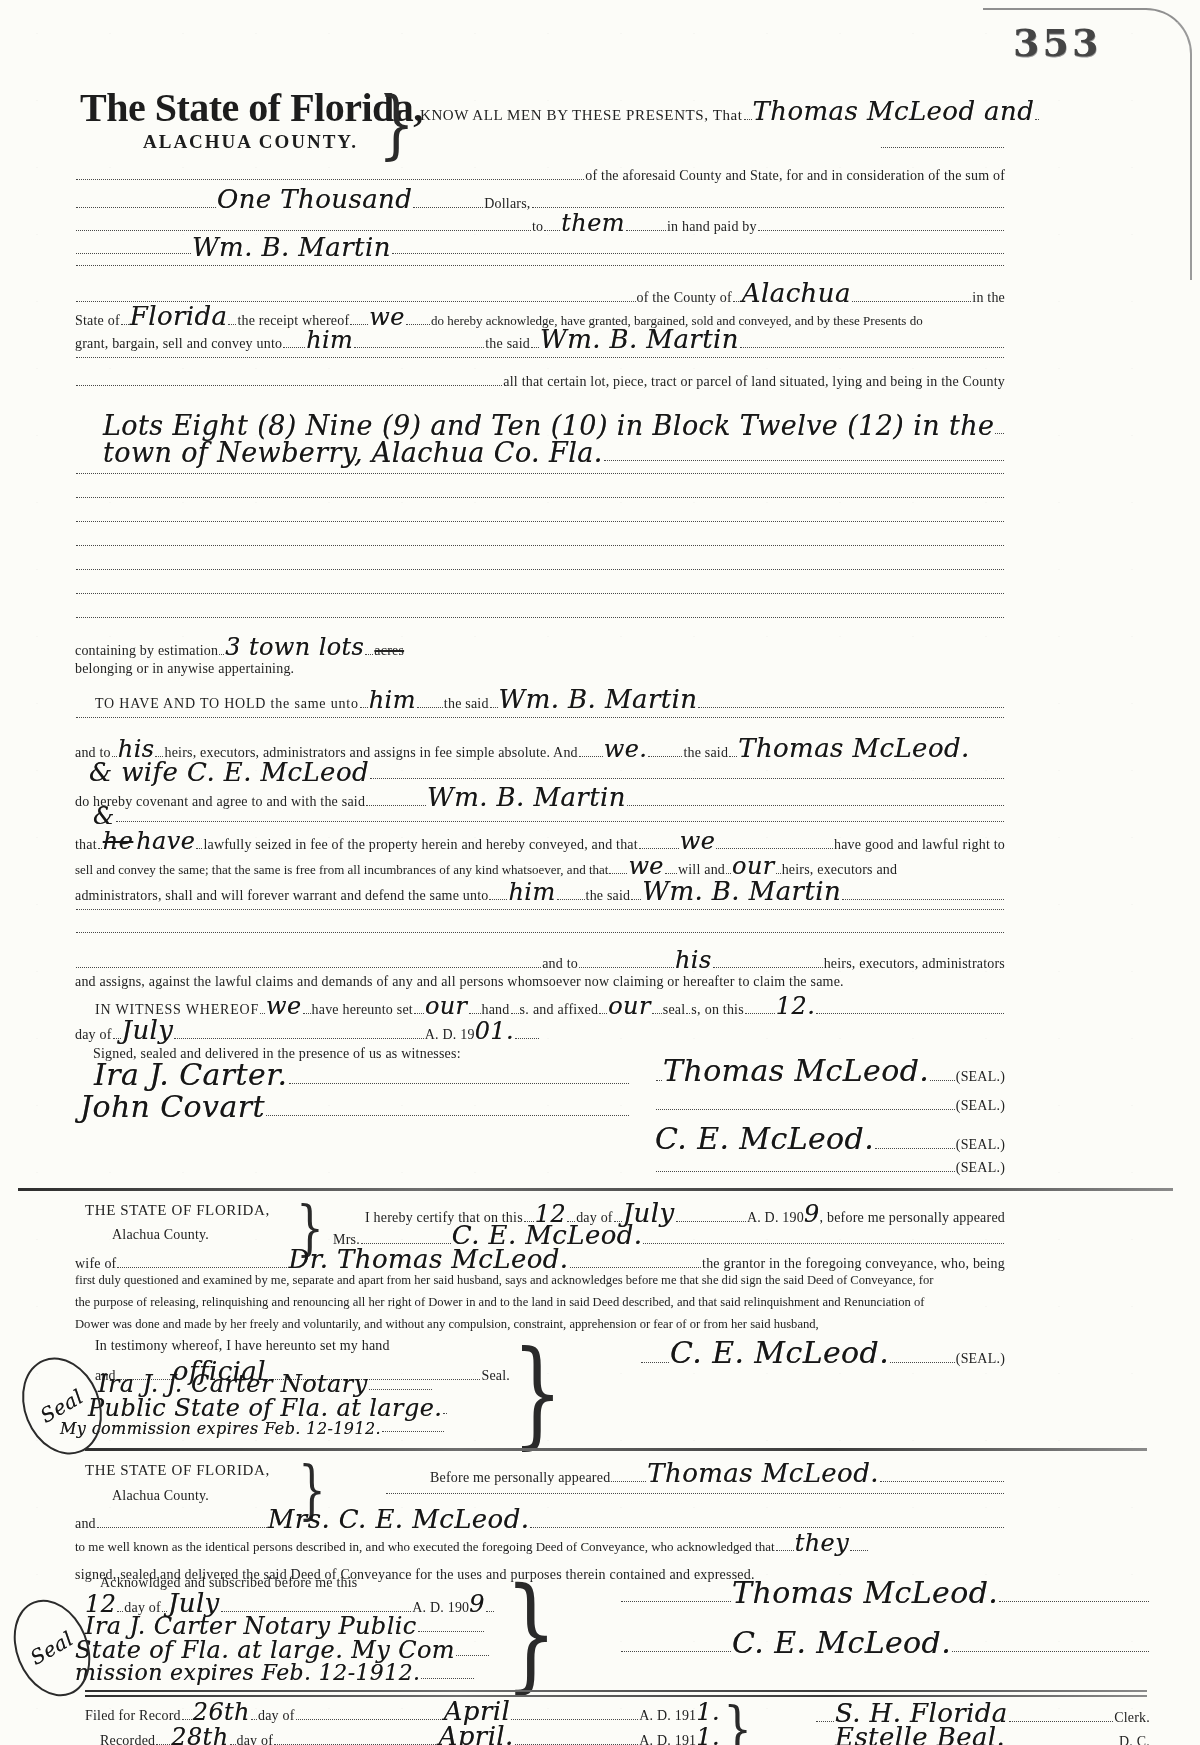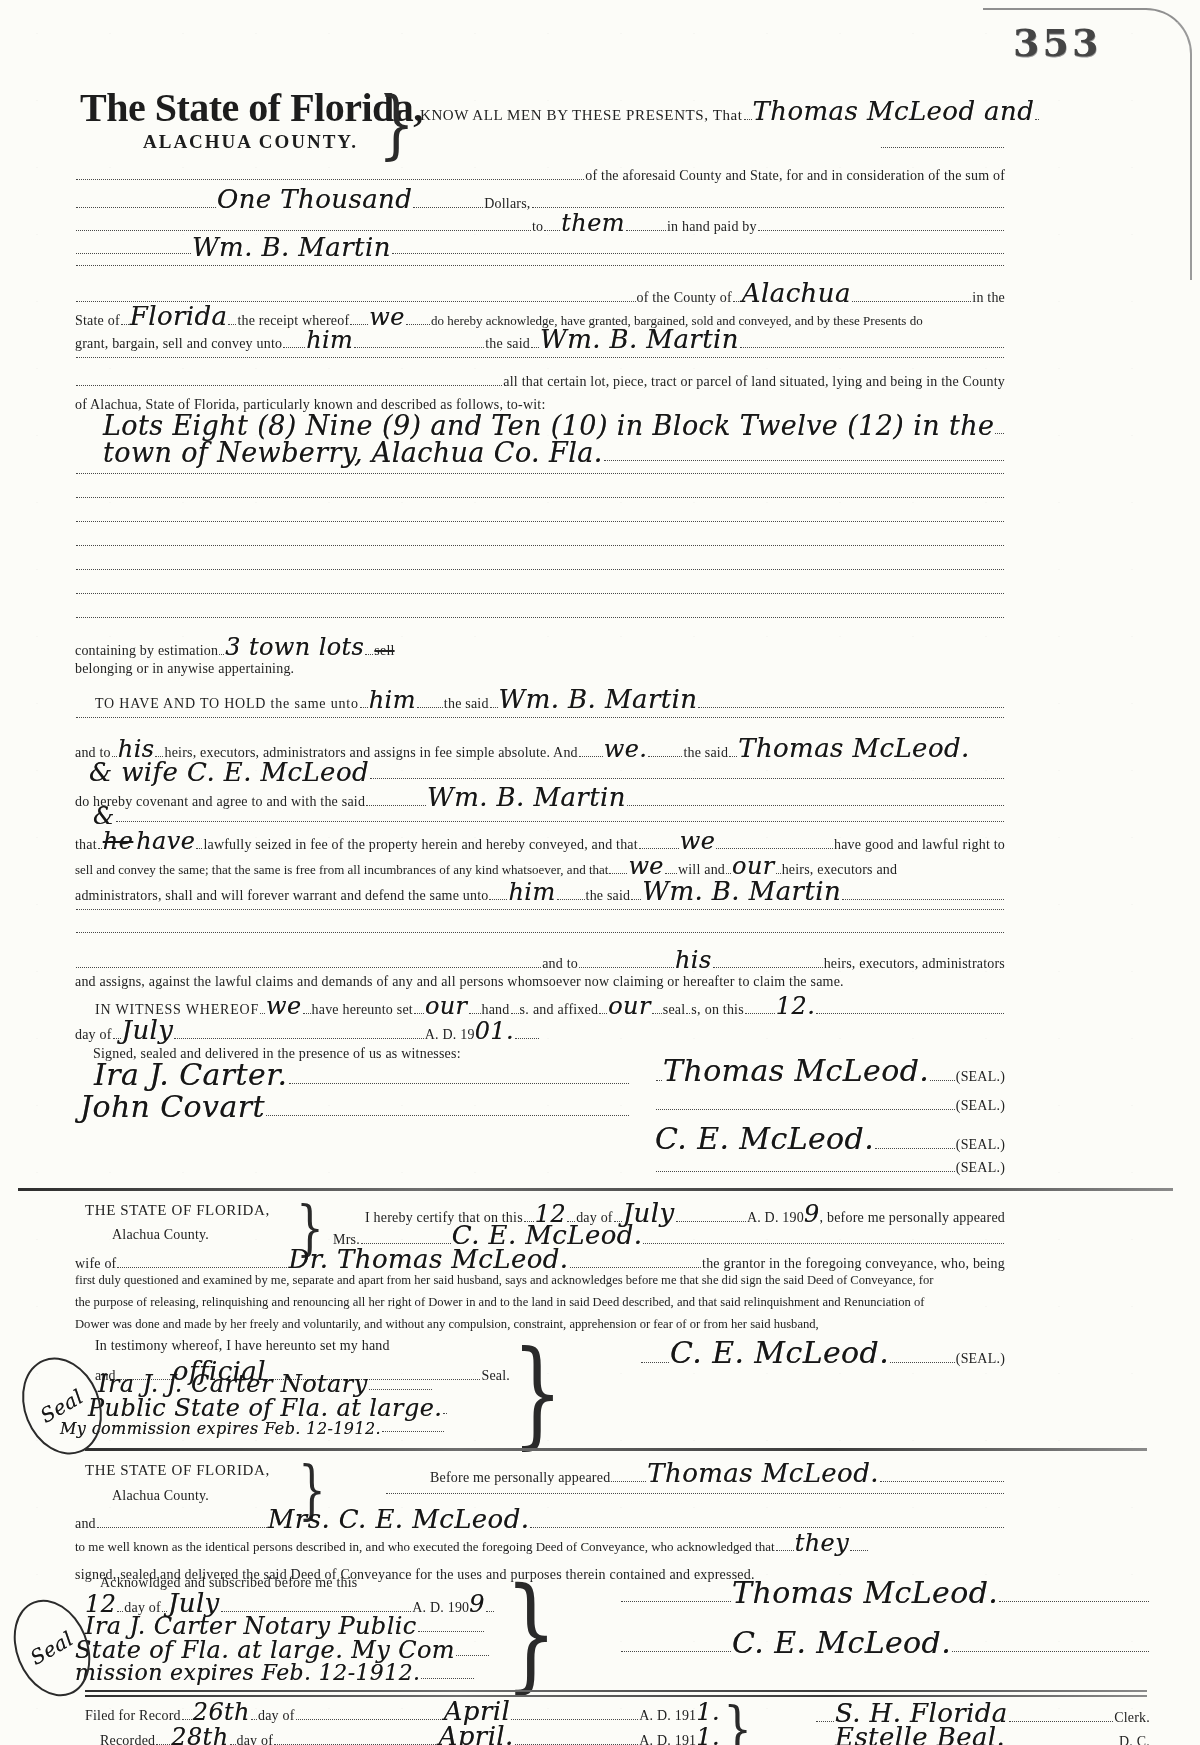--- a/index.html
+++ b/index.html
@@ -116,23 +116,20 @@
     <i class="dots"></i>
   </div>
   <div class="row" style="left:75px;top:356px;width:930px;">
     <i class="dots"></i>
   </div>
 
   <div class="row" style="left:75px;top:374px;width:930px;">
     <i class="dots"></i>
     <span class="t">all that certain lot, piece, tract or parcel of land situated, lying and being in the County</span>
   </div>
-  <div class="row" style="left:75px;top:397px;width:930px;">
-    <span class="t">of Alachua, State of Florida, particularly known and described as follows, to-wit:</span>
-  </div>
   <div class="row" style="left:75px;top:415px;width:930px;">
     <i class="gap" style="flex:0 0 28px;"></i>
     <span class="hw desc">Lots Eight (8) Nine (9) and Ten (10) in Block Twelve (12) in the</span>
     <i class="dots"></i>
   </div>
   <div class="row" style="left:75px;top:442px;width:930px;">
     <i class="gap" style="flex:0 0 28px;"></i>
     <span class="hw desc">town of Newberry, Alachua Co. Fla.</span>
     <i class="dots"></i>
   </div>
@@ -157,21 +154,21 @@
     </div>
   <div class="row" style="left:75px;top:616px;width:930px;">
       <i class="dots"></i>
     </div>
 
   <div class="row" style="left:75px;top:637px;width:930px;">
     <span class="t">containing by estimation</span>
     <i class="dots" style="flex:0 0 5px;"></i>
     <span class="hw">3 town lots</span>
     <i class="dots" style="flex:0 0 8px;"></i>
-    <span class="t strike">sell</span>
+    <span class="t strike">acres</span>
     <i class="gap" style="flex:0 0 4px;"></i>
   </div>
   <div class="row" style="left:75px;top:661px;width:930px;">
     <span class="t">belonging or in anywise appertaining.</span>
   </div>
 
   <div class="row" style="left:75px;top:688px;width:930px;">
     <i class="gap" style="flex:0 0 20px;"></i>
     <span class="t caps">TO HAVE AND TO HOLD the same unto</span>
     <i class="dots" style="flex:0 0 8px;"></i>

